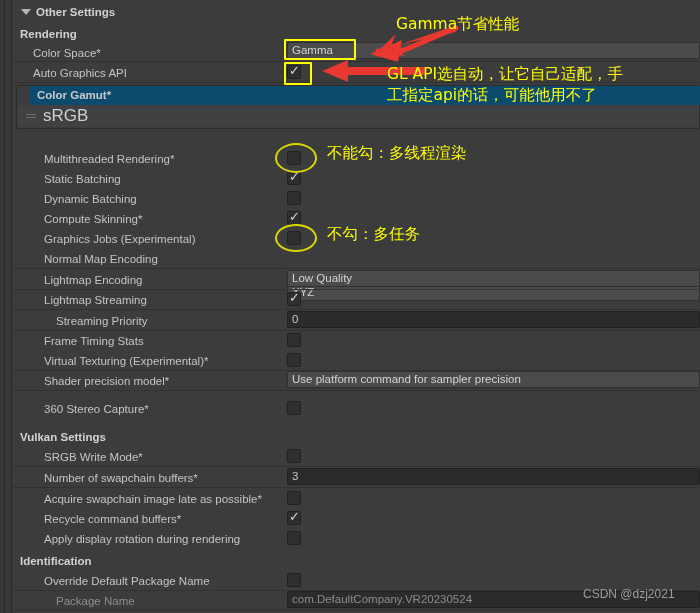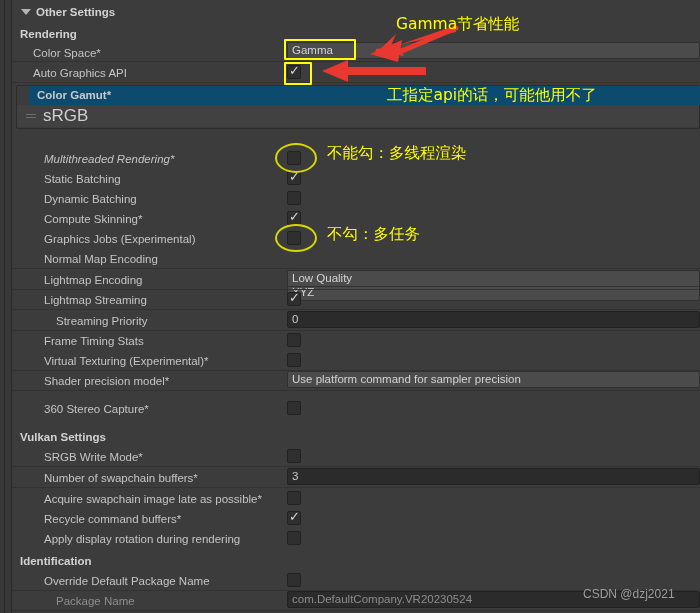--- a/index.html
+++ b/index.html
@@ -129,21 +129,21 @@
     <div class="listitem" style="top:19px;">
       <span class="draghandle">
           <i></i>
           <i></i>
         </span>
       <span>sRGB</span>
     </div>
   </div>
 
   <div class="row" style="top:149px;">
-    <div class="lbl" style="left:32px;font-style:italic;">Multithreaded Rendering*</div>
+    <div class="lbl" style="left:32px;">Multithreaded Rendering*</div>
   </div>
   <div class="cb" style="left:287px; top:151px;"></div>
 
   <div class="row" style="top:169px;">
     <div class="lbl" style="left:32px;">Static Batching</div>
   </div>
   <div class="cb on" style="left:287px; top:171px;"></div>
 
   <div class="row" style="top:189px;">
     <div class="lbl" style="left:32px;">Dynamic Batching</div>
@@ -265,19 +265,20 @@
     <path d="M124 6 L60 28 L66 14 L48 31 L74 36 L68 25 L126 12 Z" fill="#e8382f"></path>
     <path d="M126 8 L74 30 L66 32 L48 31" stroke="#e8382f" stroke-width="5" fill="none" stroke-linecap="round"></path>
     <path d="M40 34 L72 20 L68 42 Z" fill="#e8382f"></path>
   </svg>
 
   <svg class="arrow-svg" style="left:318px; top:58px;" width="110" height="26" viewBox="0 0 110 26">
     <path d="M108 9 L30 9 L30 2 L4 13 L30 24 L30 17 L108 17 Z" fill="#e8382f"></path>
   </svg>
 
   <div class="ann-text" style="left:396px; top:14px;">Gamma节省性能</div>
+  <div class="ann-text" style="left:387px; top:64px;">GL API选自动，让它自己适配，手</div>
   <div class="ann-text" style="left:387px; top:85px;">工指定api的话，可能他用不了</div>
   <div class="ann-text" style="left:327px; top:143px;">不能勾：多线程渲染</div>
   <div class="ann-text" style="left:327px; top:224px;">不勾：多任务</div>
 
   <div class="watermark" style="left:583px; top:587px;">CSDN @dzj2021</div>
 
 </div>
 
 </body></html>

